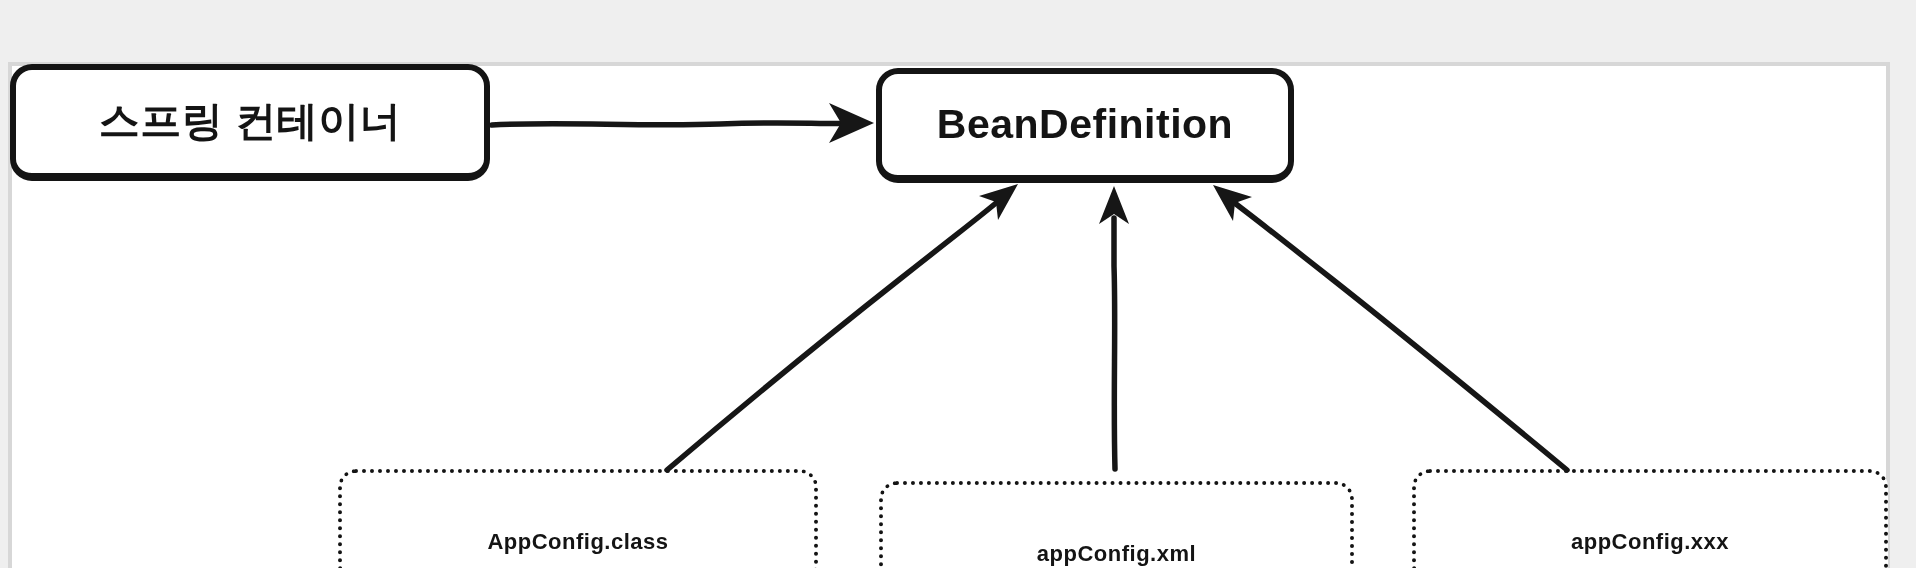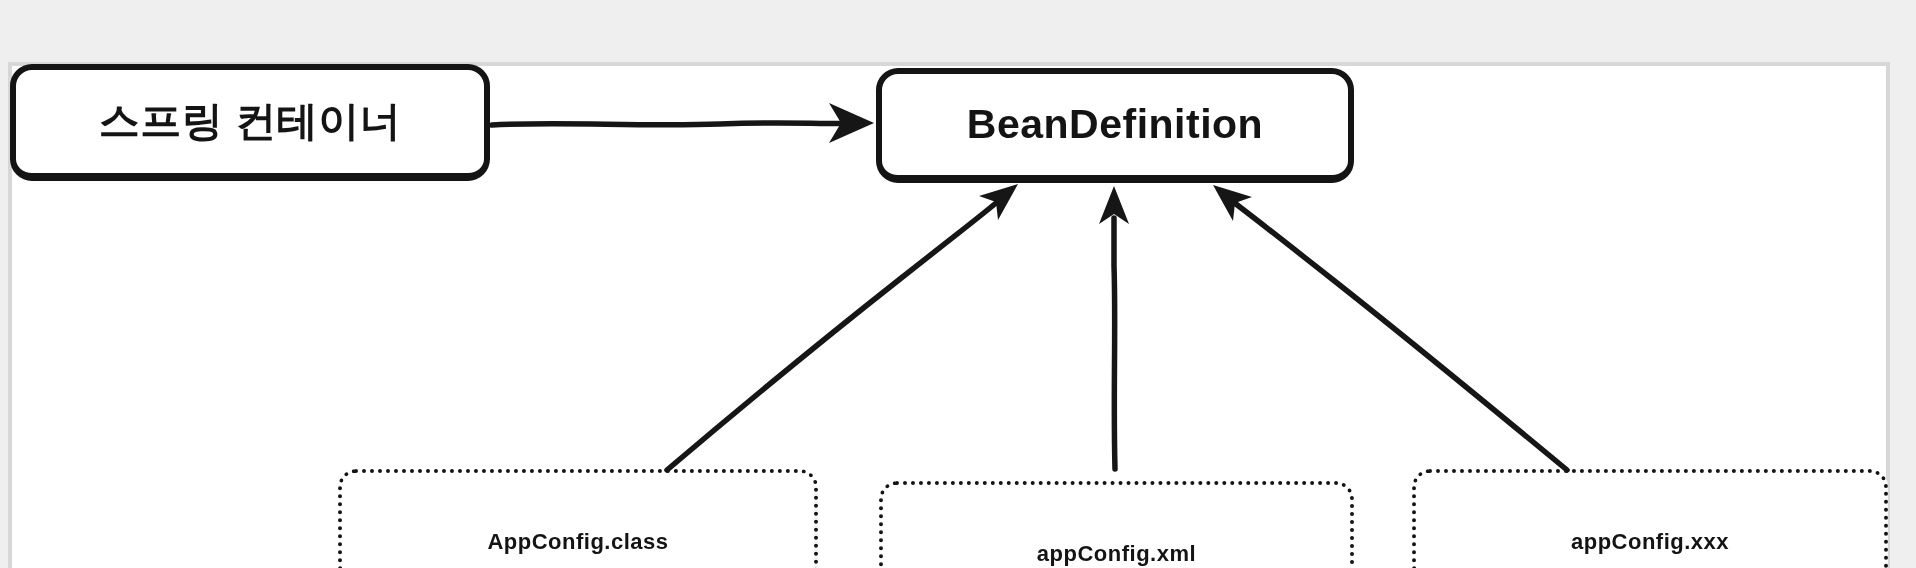--- a/index.html
+++ b/index.html
@@ -47,21 +47,21 @@
     border-radius: 22px;
     font-size: 41px;
   }
   .node.dotted {
     border: 4px dotted #141414;
     border-radius: 18px;
     font-size: 22px;
     padding-top: 30px;
   }
   .node-spring      { left: 10px;   top: 18px;  width: 480px; height: 117px; }
-  .node-beandef     { left: 876px;  top: 22px;  width: 478px; height: 115px; }
+  .node-beandef     { left: 876px;  top: 22px;  width: 418px; height: 115px; }
   .node-class       { left: 338px;  top: 423px; width: 480px; height: 115px; }
   .node-xml         { left: 879px;  top: 435px; width: 475px; height: 115px; align-items: center; }
   .node-xxx         { left: 1412px; top: 423px; width: 476px; height: 115px; }
   .edge-stroke {
     fill: none;
     stroke: #161616;
     stroke-width: 5.5;
     stroke-linecap: round;
   }
   .edge-head { fill: #161616; stroke: none; }

